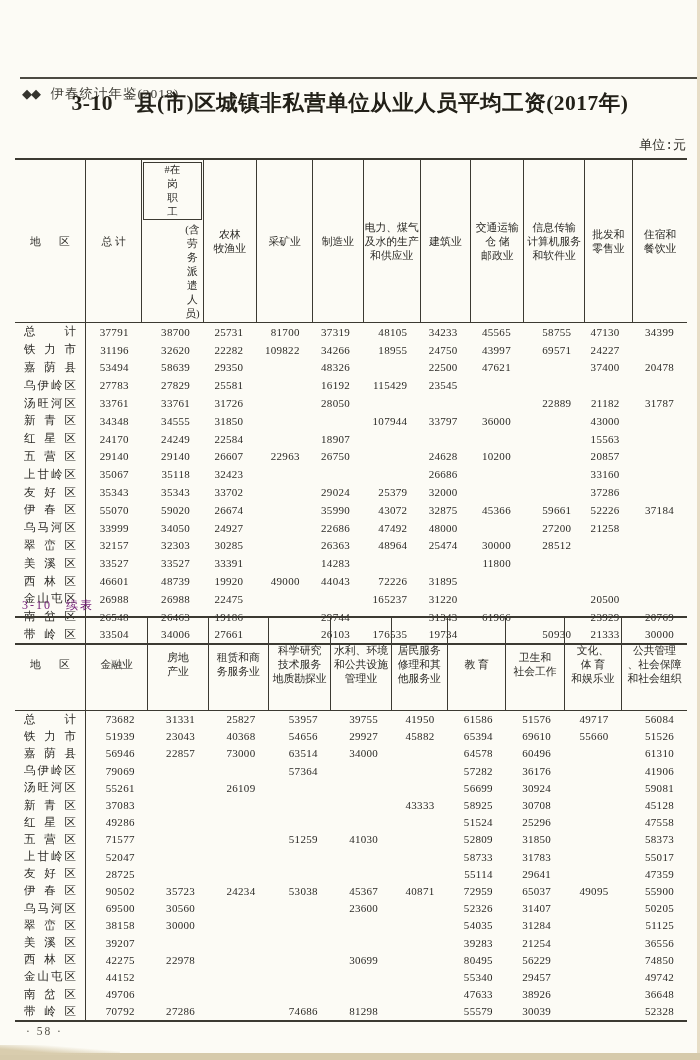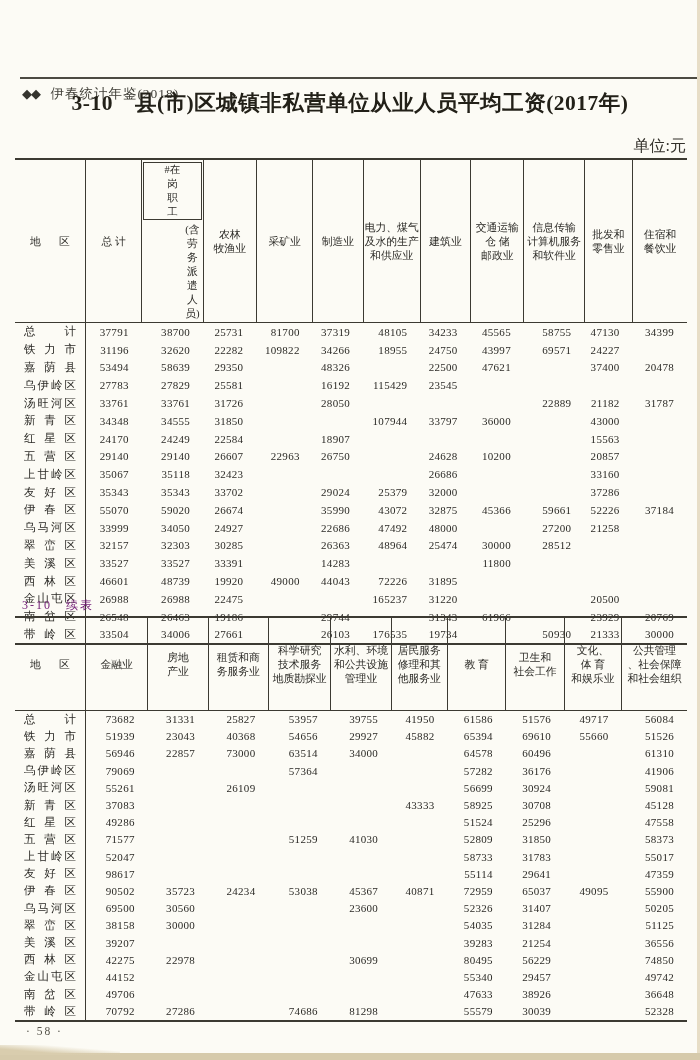--- a/index.html
+++ b/index.html
@@ -7,21 +7,21 @@
        font-family:"Liberation Serif","DejaVu Serif",serif;color:#2b2a26;overflow:hidden;}
   .right-edge{position:absolute;right:0;top:0;width:3px;height:100%;background:#e7ddc6;}
   .bottom-edge{position:absolute;left:0;bottom:0;width:100%;height:7px;background:#d6caab;}
   .bottom-wedge{position:absolute;left:0;bottom:5px;width:120px;height:10px;
        background:linear-gradient(to top right,#d9cdae 30%,transparent 70%);}
   .brand{position:absolute;left:22px;top:57px;font-size:13.5px;color:#3f3e37;letter-spacing:1px;margin-top:28px;}
   .brand .diamonds{font-size:13px;color:#35342e;margin-right:6px;letter-spacing:-1px;}
   .rule{position:absolute;left:20px;top:77px;width:677px;height:2px;background:#4c4a42;}
   .title{position:absolute;left:0;top:88px;width:700px;text-align:center;
        font-size:21.5px;font-weight:bold;letter-spacing:0.5px;color:#222018;}
-  .unit-note{position:absolute;right:14px;top:136px;font-size:16px;color:#33312b;}
+  .unit-note{position:absolute;right:14px;top:136px;font-size:13px;color:#33312b;font-family:Liberation Mono, monospace;}
   .cont-label{position:absolute;left:22px;top:597px;font-size:12px;color:#701a75;letter-spacing:2px;}
   .pagenum{position:absolute;left:26px;top:1025px;font-size:11.5px;color:#55534a;letter-spacing:2px;}
 
   table.stat{position:absolute;left:15px;border-collapse:collapse;table-layout:fixed;width:672px;
        font-size:11px;color:#2b2a26;}
   #t1{top:158px;}
   #t2{top:616px;}
   table.stat thead tr{height:80px;}
   #t2 thead tr{height:93px;}
   table.stat th{border-top:2px solid #3c3a32;border-bottom:1.5px solid #3c3a32;
@@ -506,21 +506,21 @@
         <td class="num"></td>
         <td class="num"></td>
         <td class="num"></td>
         <td class="num">58733</td>
         <td class="num">31783</td>
         <td class="num"></td>
         <td class="num">55017</td>
       </tr>
       <tr>
         <td class="label">友 好 区</td>
-        <td class="num">98617</td>
+        <td class="num">28725</td>
         <td class="num"></td>
         <td class="num"></td>
         <td class="num"></td>
         <td class="num"></td>
         <td class="num"></td>
         <td class="num">55114</td>
         <td class="num">29641</td>
         <td class="num"></td>
         <td class="num">47359</td>
       </tr>

